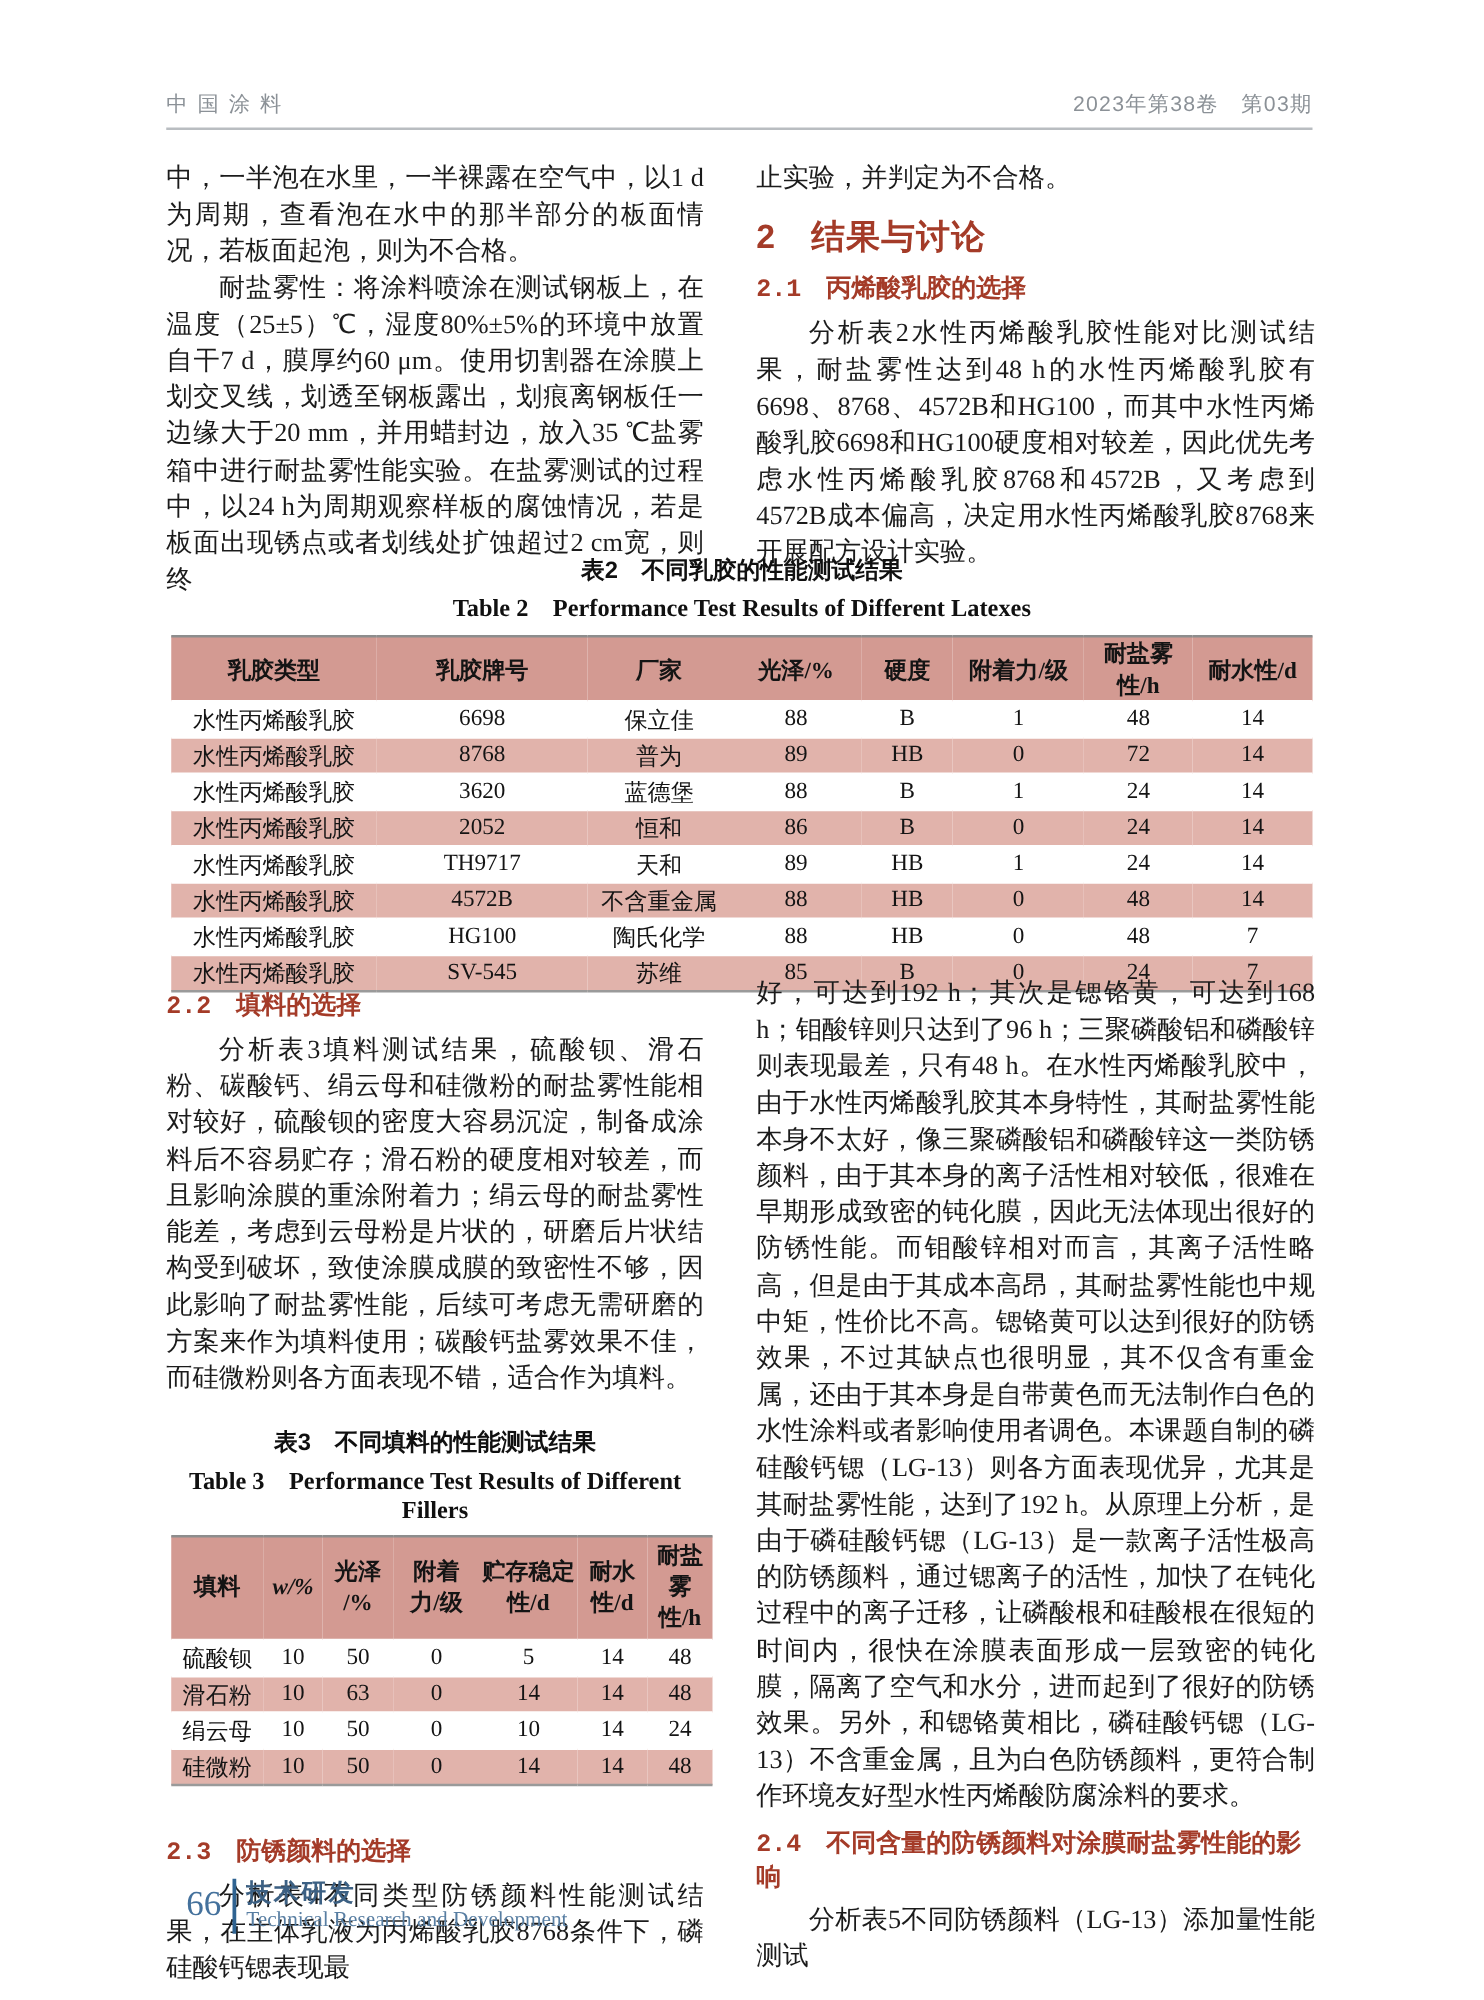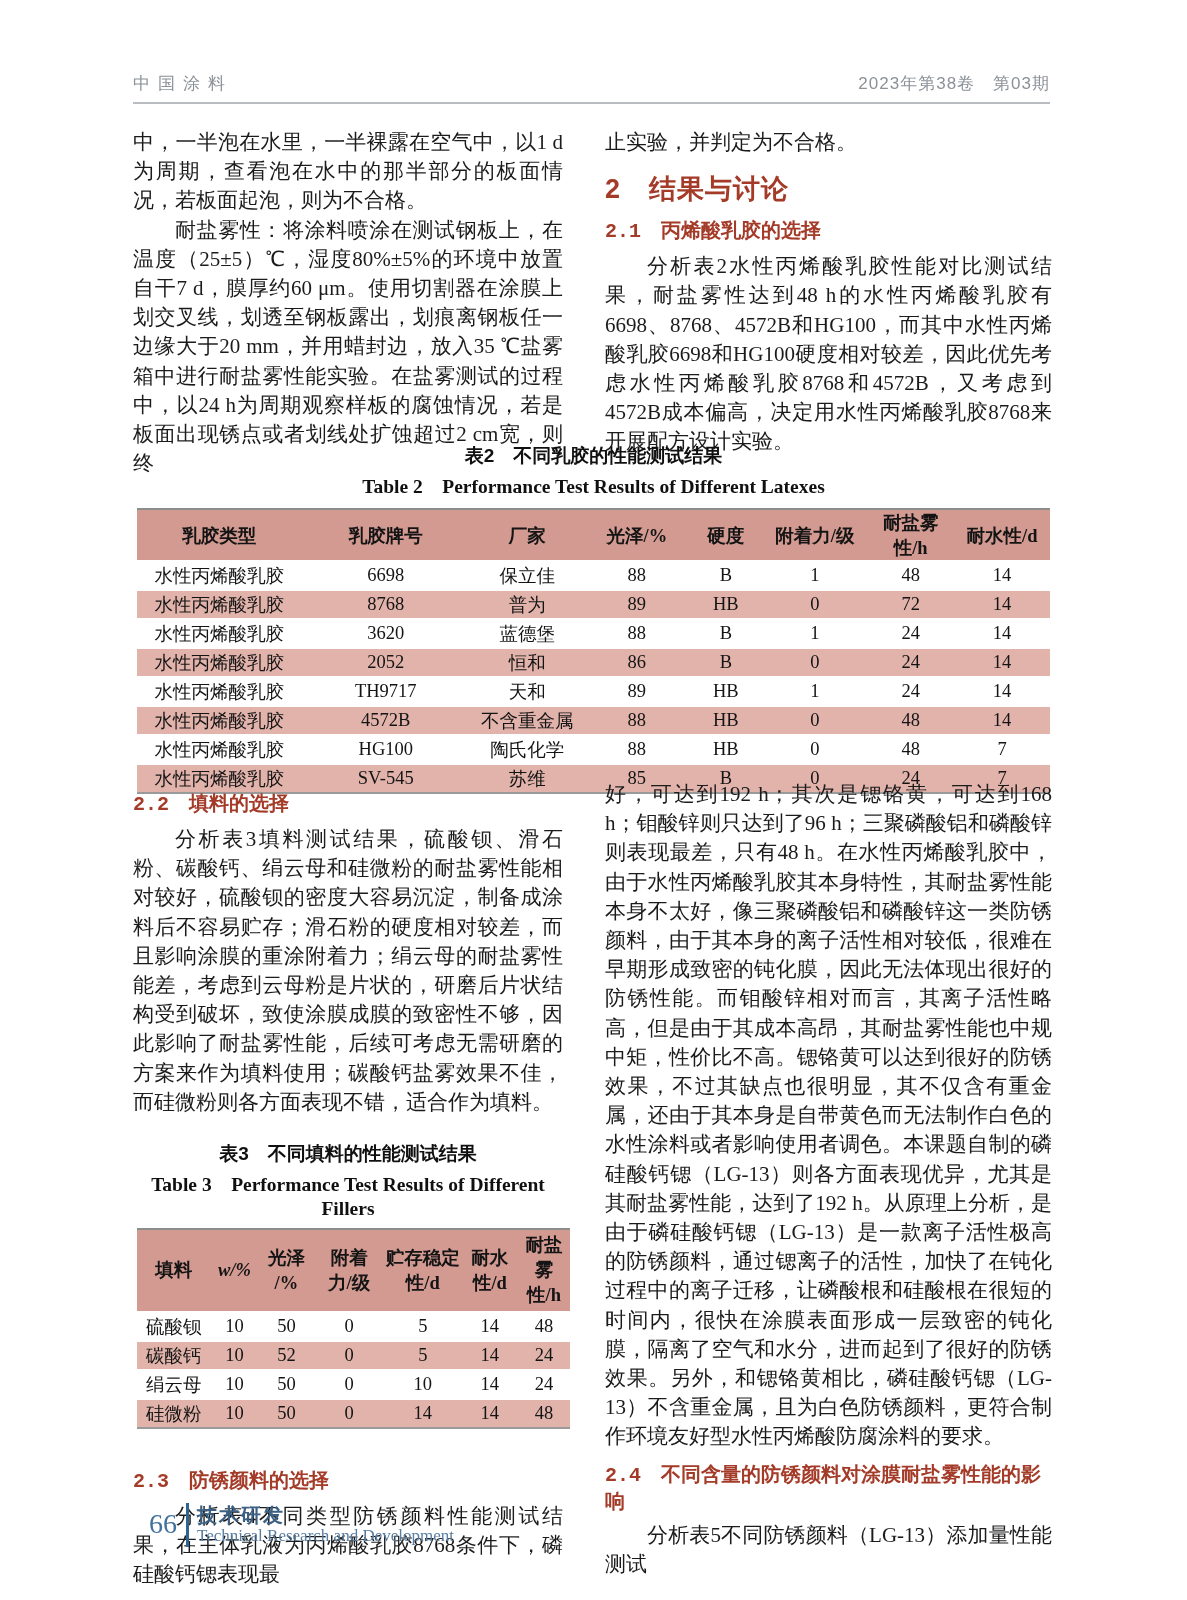--- a/index.html
+++ b/index.html
@@ -243,27 +243,27 @@
             <tr>
               <td>硫酸钡</td>
               <td>10</td>
               <td>50</td>
               <td>0</td>
               <td>5</td>
               <td>14</td>
               <td>48</td>
             </tr>
             <tr>
-              <td>碳酸钙</td>
-              <td>10</td>
-              <td>52</td>
+              <td>滑石粉</td>
+              <td>10</td>
+              <td>63</td>
               <td>0</td>
-              <td>5</td>
-              <td>14</td>
-              <td>24</td>
+              <td>14</td>
+              <td>14</td>
+              <td>48</td>
             </tr>
             <tr>
               <td>绢云母</td>
               <td>10</td>
               <td>50</td>
               <td>0</td>
               <td>10</td>
               <td>14</td>
               <td>24</td>
             </tr>

